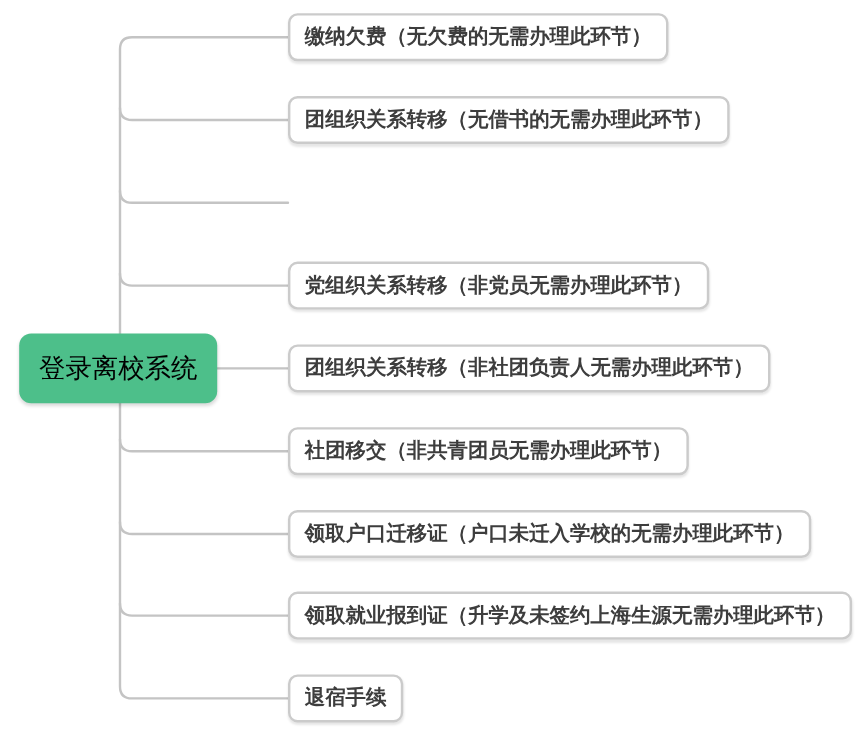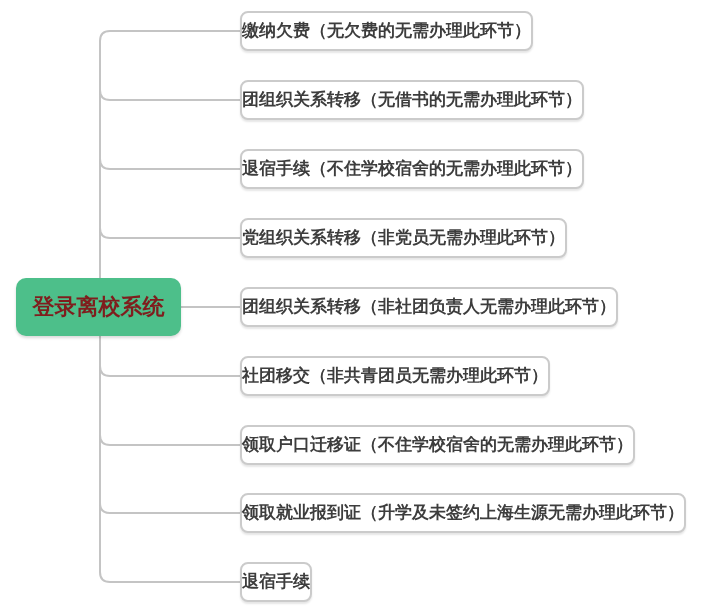--- a/index.html
+++ b/index.html
@@ -23,21 +23,21 @@
     fill:none;
     stroke:var(--connector);
     stroke-width:2;
     stroke-linecap:round;
   }
   .branch{
     position:absolute;
     left:240px;
     height:36px;
     line-height:36px;
-    padding:0 0;
+    padding:0 12px;
     background:#ffffff;
     border:2px solid var(--node-border);
     border-radius:8px;
     box-shadow:0 2px 2px rgba(0,0,0,0.10);
     font-size:17px;
     font-weight:bold;
     color:var(--node-text);
     white-space:nowrap;
     z-index:2;
     box-sizing:content-box;
@@ -45,22 +45,22 @@
   .root-node{
     position:absolute;
     left:16px;top:278px;
     width:165px;height:58px;
     line-height:58px;
     text-align:center;
     background:var(--accent);
     border-radius:10px;
     box-shadow:0 2px 3px rgba(0,0,0,0.15);
     font-size:22px;
-    font-weight:bold;
-    color:#7f1d1d;
+    font-weight:normal;
+    color:#000000;
     white-space:nowrap;
     z-index:3;
     box-sizing:border-box;
   }
 </style>
 </head>
 <body>
 
 <div class="canvas">
 
@@ -75,21 +75,20 @@
     <path d="M 100 435 Q 100 445 110 445 H 240"></path>
     <path d="M 100 503 Q 100 513 110 513 H 240"></path>
 
     <path d="M 181 307 H 240"></path>
   </svg>
 
   <div class="root-node">登录离校系统</div>
 
   <div class="branch" style="top:11px">缴纳欠费（无欠费的无需办理此环节）</div>
   <div class="branch" style="top:80px">团组织关系转移（无借书的无需办理此环节）</div>
-  <div class="branch" style="top:149px">退宿手续（不住学校宿舍的无需办理此环节）</div>
   <div class="branch" style="top:218px">党组织关系转移（非党员无需办理此环节）</div>
   <div class="branch" style="top:287px">团组织关系转移（非社团负责人无需办理此环节）</div>
   <div class="branch" style="top:356px">社团移交（非共青团员无需办理此环节）</div>
-  <div class="branch" style="top:425px">领取户口迁移证（不住学校宿舍的无需办理此环节）</div>
+  <div class="branch" style="top:425px">领取户口迁移证（户口未迁入学校的无需办理此环节）</div>
   <div class="branch" style="top:493px">领取就业报到证（升学及未签约上海生源无需办理此环节）</div>
   <div class="branch" style="top:562px">退宿手续</div>
 
 </div>
 
 </body></html>

